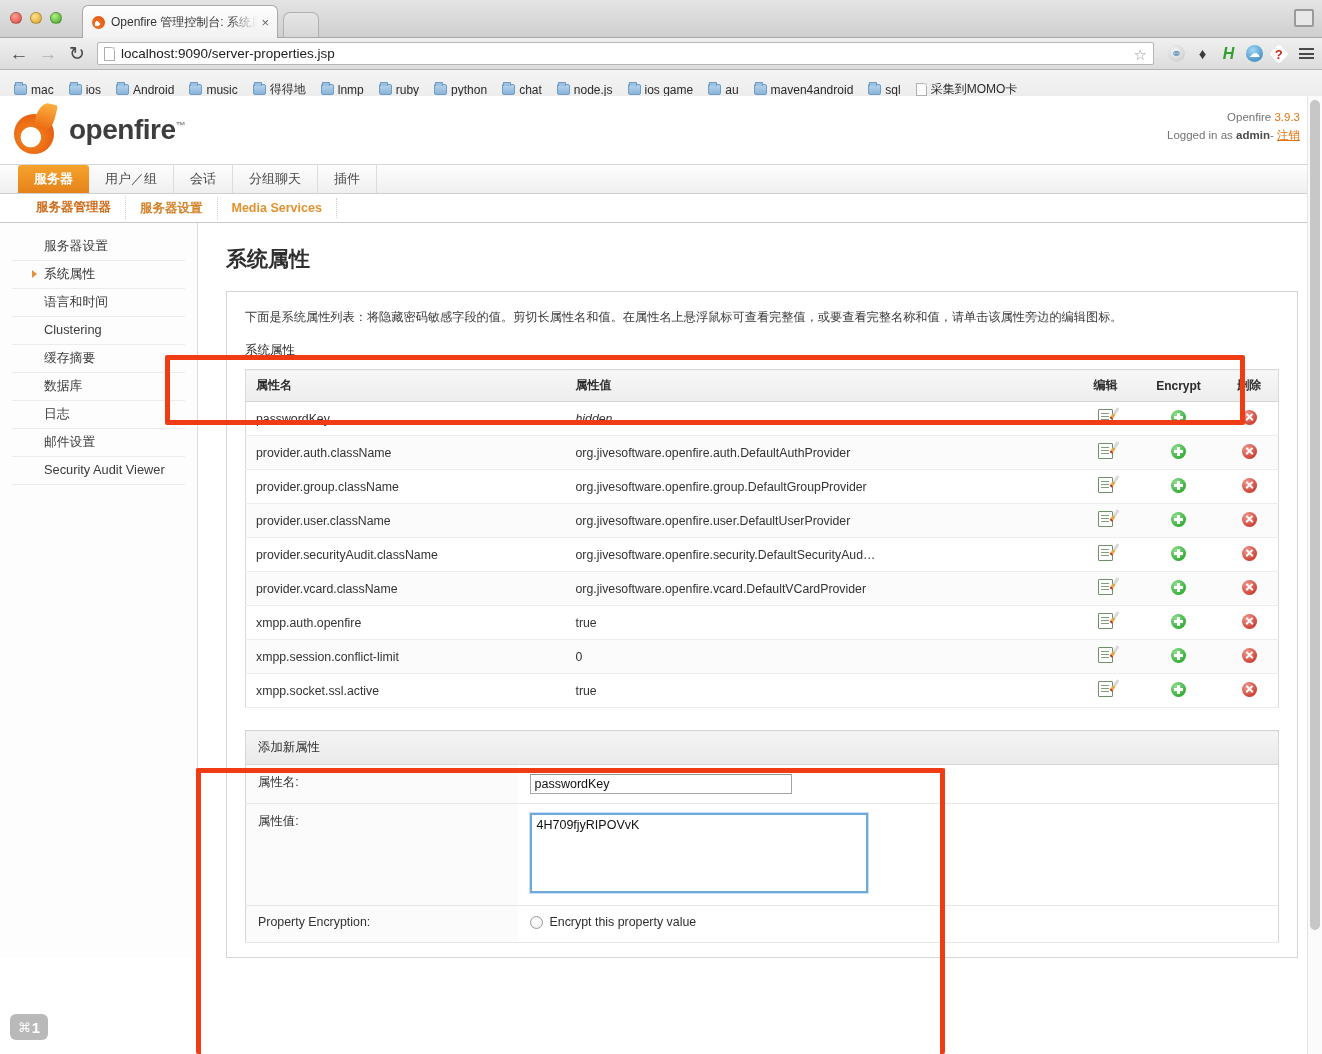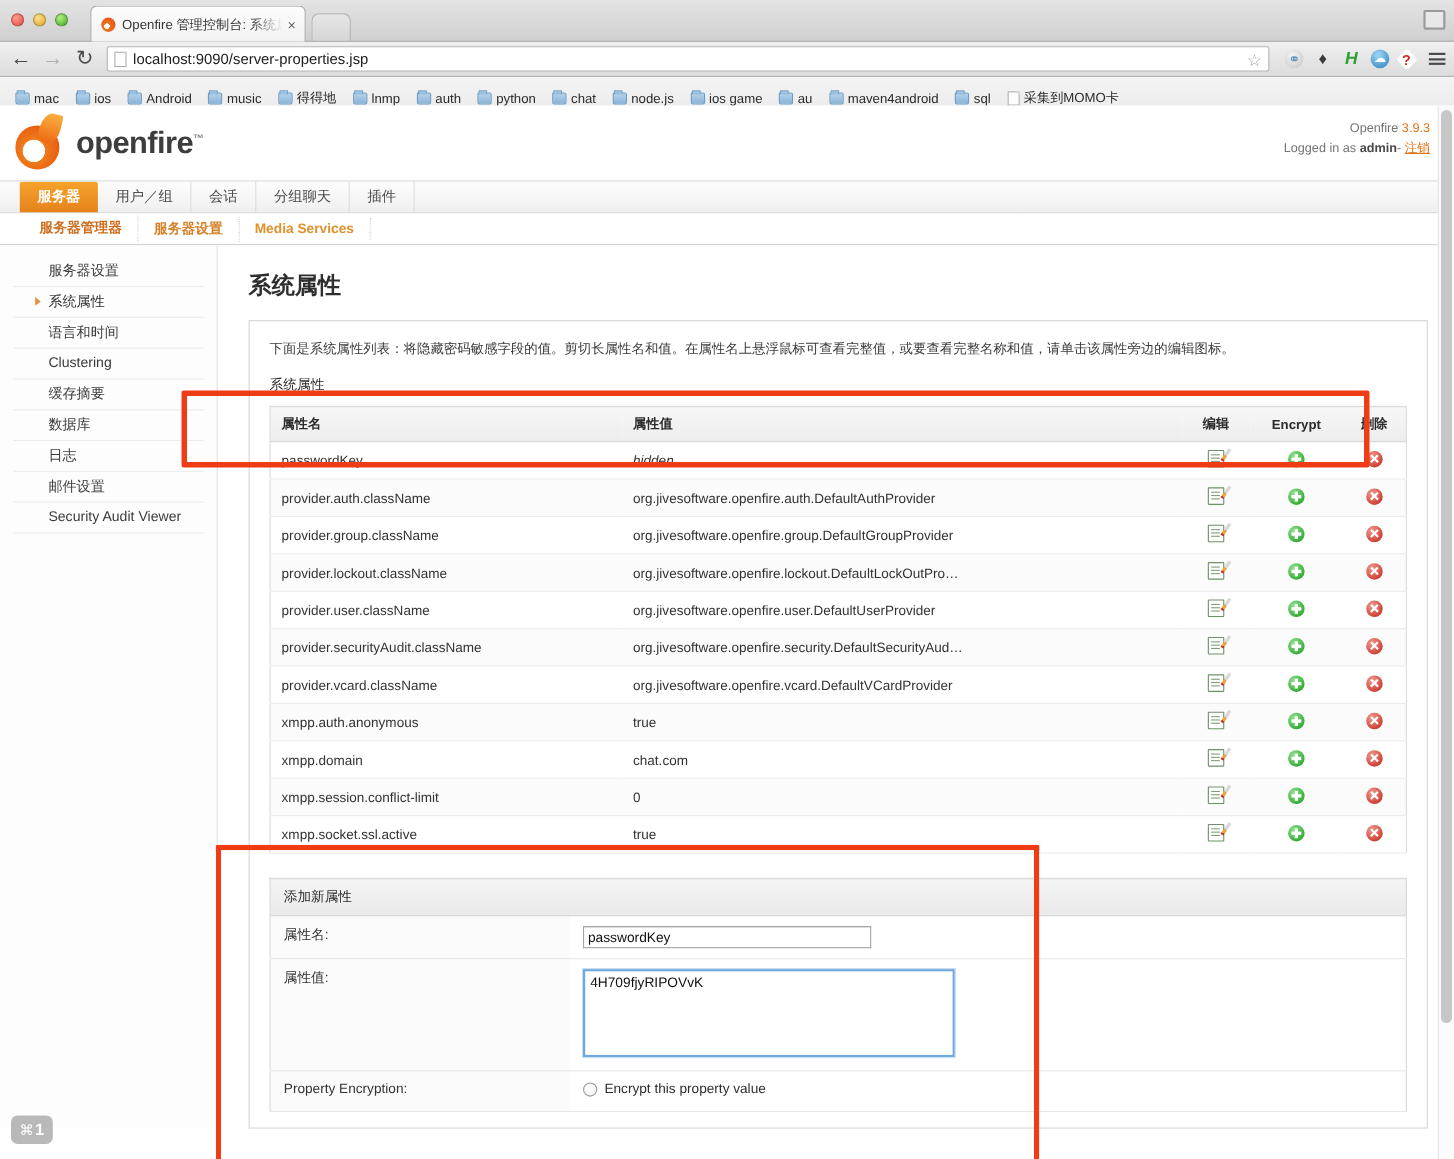--- a/index.html
+++ b/index.html
@@ -498,21 +498,21 @@
       <div class="bm">
         <span class="bm-folder"></span>
         <span>得得地</span>
       </div>
       <div class="bm">
         <span class="bm-folder"></span>
         <span>lnmp</span>
       </div>
       <div class="bm">
         <span class="bm-folder"></span>
-        <span>auth</span>
+        <span>ruby</span>
       </div>
       <div class="bm">
         <span class="bm-folder"></span>
         <span>python</span>
       </div>
       <div class="bm">
         <span class="bm-folder"></span>
         <span>chat</span>
       </div>
       <div class="bm">
@@ -624,27 +624,20 @@
                   <td class="c"><span class="ic-del"></span></td>
                 </tr>
                 <tr>
                   <td>provider.group.className</td>
                   <td>org.jivesoftware.openfire.group.DefaultGroupProvider</td>
                   <td class="c"><span class="ic-edit"></span></td>
                   <td class="c"><span class="ic-plus"></span></td>
                   <td class="c"><span class="ic-del"></span></td>
                 </tr>
                 <tr>
-                  <td>provider.lockout.className</td>
-                  <td>org.jivesoftware.openfire.lockout.DefaultLockOutPro…</td>
-                  <td class="c"><span class="ic-edit"></span></td>
-                  <td class="c"><span class="ic-plus"></span></td>
-                  <td class="c"><span class="ic-del"></span></td>
-                </tr>
-                <tr>
                   <td>provider.user.className</td>
                   <td>org.jivesoftware.openfire.user.DefaultUserProvider</td>
                   <td class="c"><span class="ic-edit"></span></td>
                   <td class="c"><span class="ic-plus"></span></td>
                   <td class="c"><span class="ic-del"></span></td>
                 </tr>
                 <tr>
                   <td>provider.securityAudit.className</td>
                   <td>org.jivesoftware.openfire.security.DefaultSecurityAud…</td>
                   <td class="c"><span class="ic-edit"></span></td>
@@ -652,29 +645,22 @@
                   <td class="c"><span class="ic-del"></span></td>
                 </tr>
                 <tr>
                   <td>provider.vcard.className</td>
                   <td>org.jivesoftware.openfire.vcard.DefaultVCardProvider</td>
                   <td class="c"><span class="ic-edit"></span></td>
                   <td class="c"><span class="ic-plus"></span></td>
                   <td class="c"><span class="ic-del"></span></td>
                 </tr>
                 <tr>
-                  <td>xmpp.auth.anonymous</td>
+                  <td>xmpp.auth.openfire</td>
                   <td>true</td>
-                  <td class="c"><span class="ic-edit"></span></td>
-                  <td class="c"><span class="ic-plus"></span></td>
-                  <td class="c"><span class="ic-del"></span></td>
-                </tr>
-                <tr>
-                  <td>xmpp.domain</td>
-                  <td>chat.com</td>
                   <td class="c"><span class="ic-edit"></span></td>
                   <td class="c"><span class="ic-plus"></span></td>
                   <td class="c"><span class="ic-del"></span></td>
                 </tr>
                 <tr>
                   <td>xmpp.session.conflict-limit</td>
                   <td>0</td>
                   <td class="c"><span class="ic-edit"></span></td>
                   <td class="c"><span class="ic-plus"></span></td>
                   <td class="c"><span class="ic-del"></span></td>

